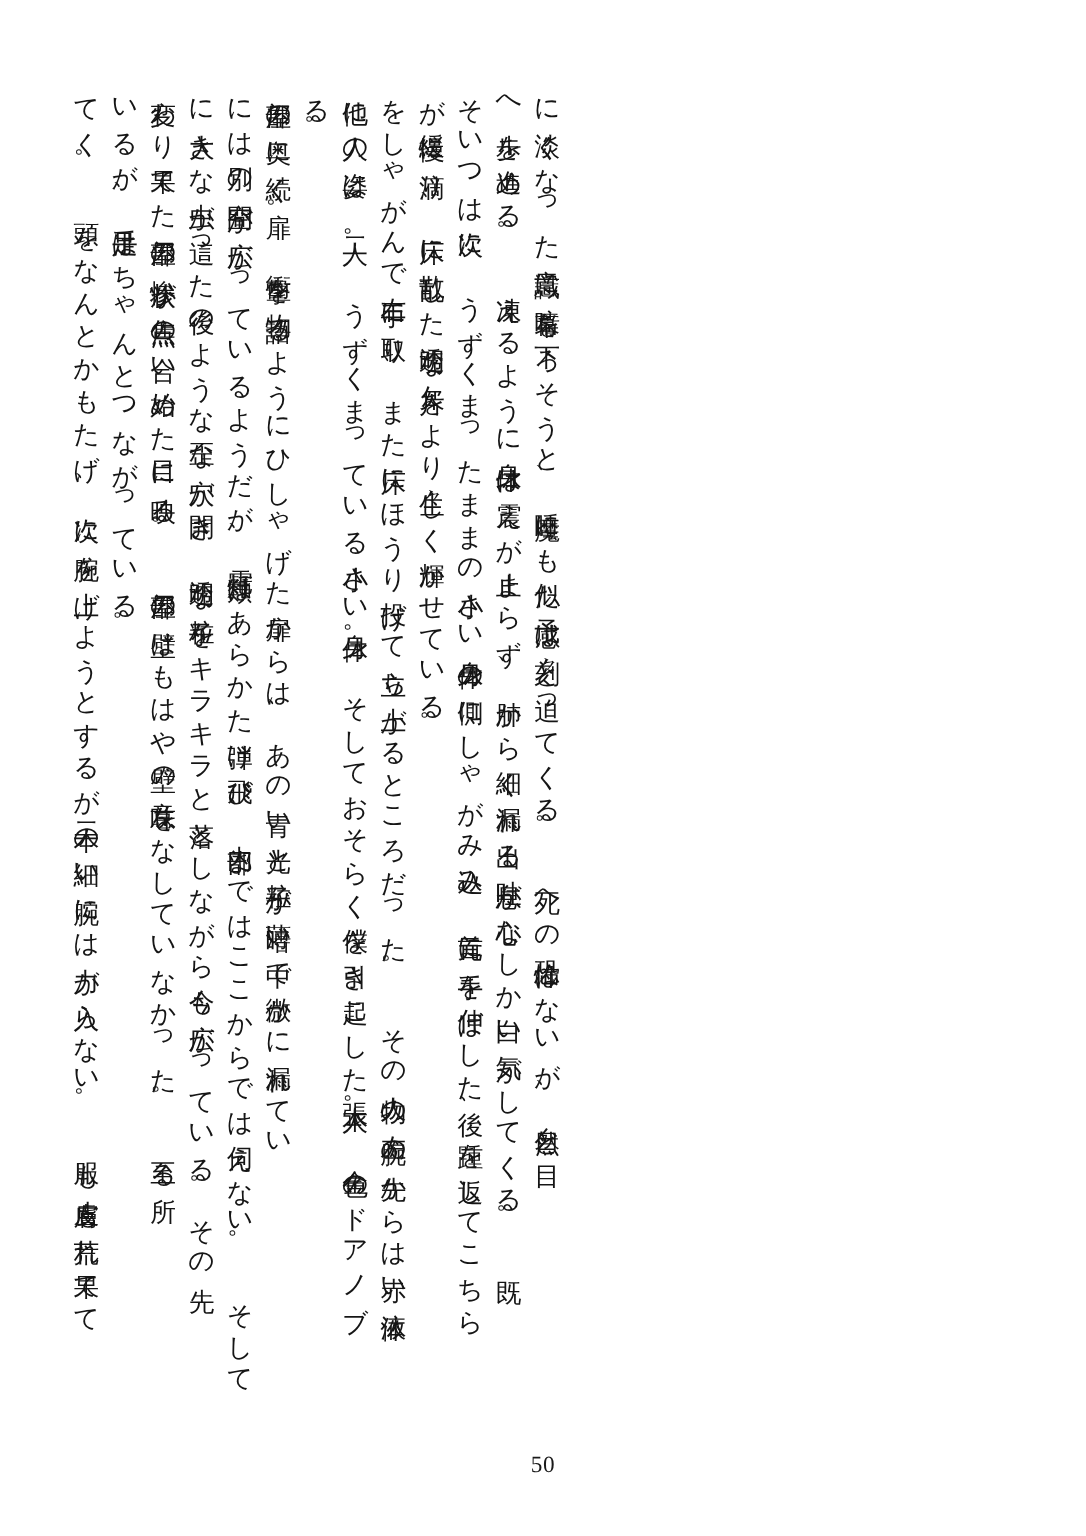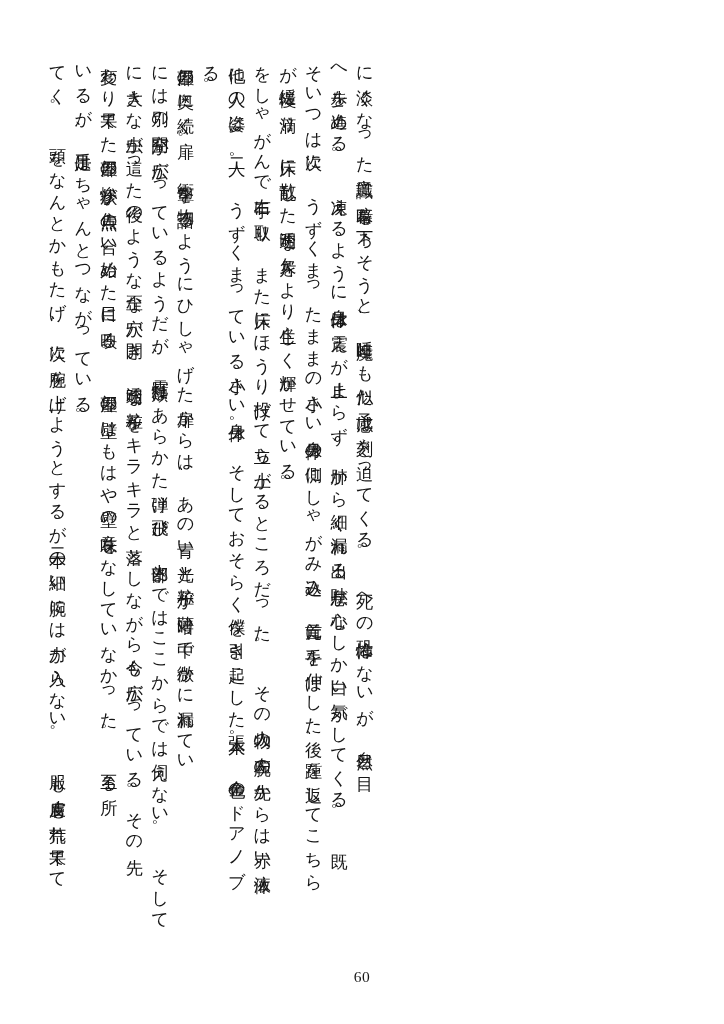--- a/index.html
+++ b/index.html
@@ -76,15 +76,15 @@
     <div class="vline">部屋の奥に続く扉。　衝撃を物語るようにひしゃげた扉からは、あの青い光と粒子が薄暗い中で微かに漏れてい</div>
     <div class="vline">る。</div>
     <div class="vline">他に人の姿は、二人。　うずくまっている小さい身体。　そしておそらく僕を引き起こした張本人。　金色のドアノブ</div>
     <div class="vline">をしゃがんで右手に取り、また床にほうり投げて立ち上がるところだった。　その人物の左腕の先からは赤い液体</div>
     <div class="vline">が緩慢に滴り、床に散乱した透明な欠片をより生々しく輝かせている。</div>
     <div class="vline">そいつは次に、うずくまったままの小さい身体の側にしゃがみ込み、首元に手を伸ばした後、踵を返してこちら</div>
     <div class="vline">へ歩を進める。　凍えるように身体は震えが止まらず、肺から細く漏れ出る吐息が心なしか白い気がしてくる。　既</div>
     <div class="vline">に淡くなった意識に暗幕を下ろそうと、睡魔にも似た予感は刻々と迫ってくる。　死への恐怖はないが、自然と目</div>
   </div>
 
-  <div class="page-number">60</div>
+  <div class="page-number">50</div>
 
 </div>
 
 </body></html>

